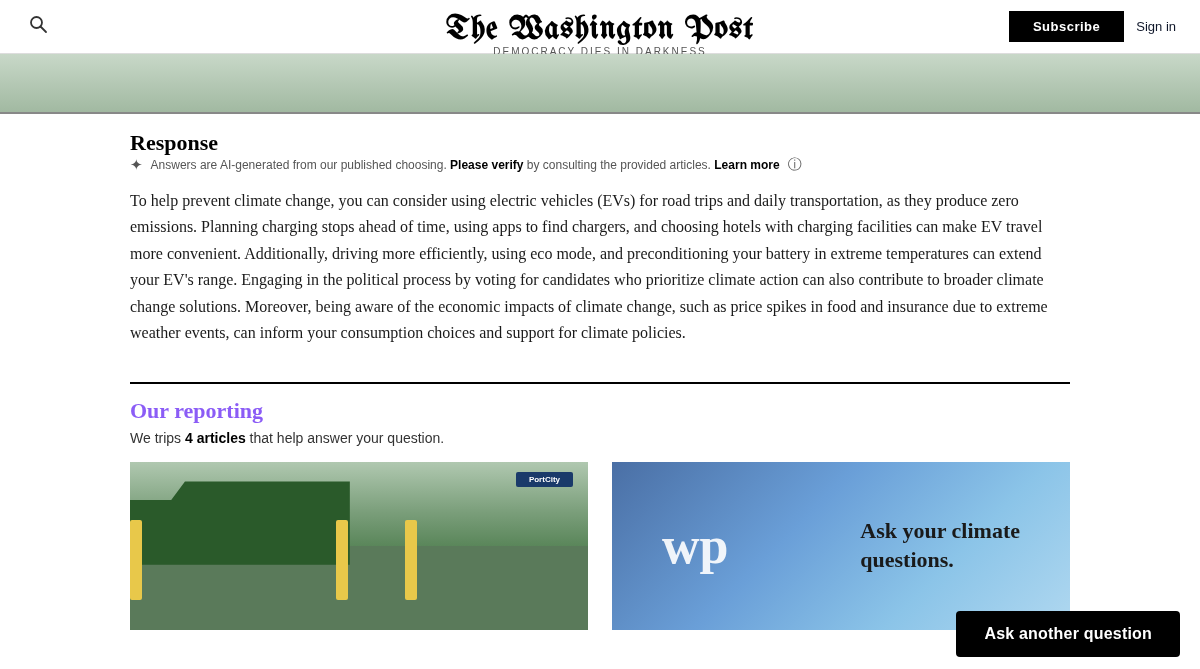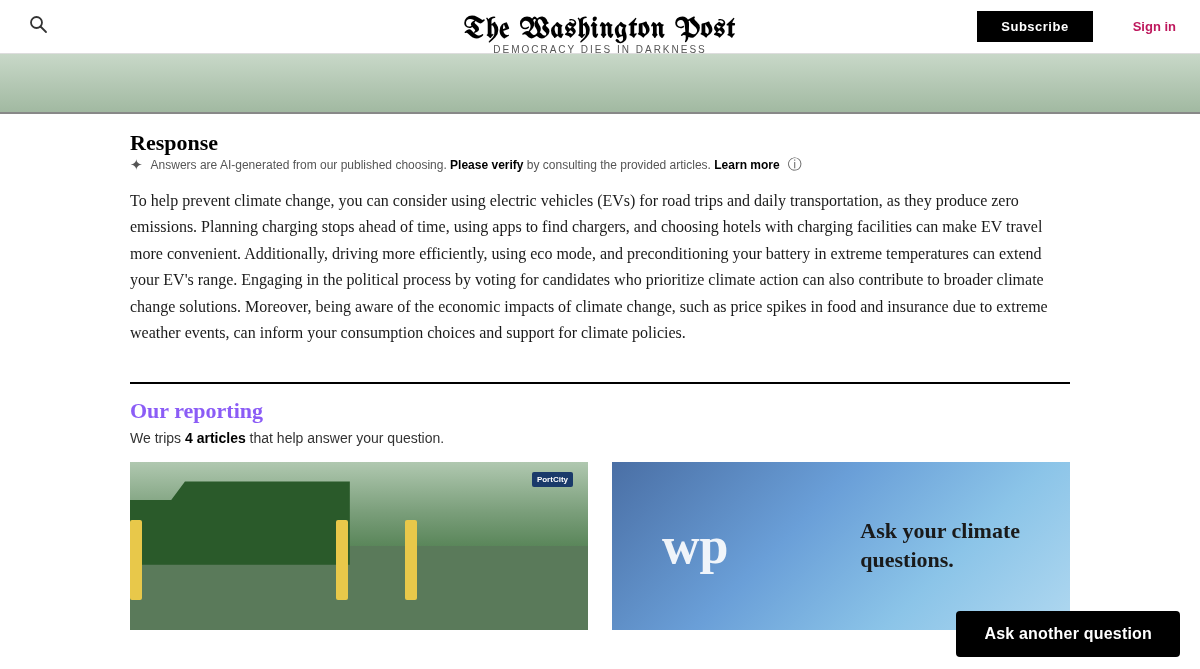--- a/index.html
+++ b/index.html
@@ -22,21 +22,21 @@
       position: relative;
     }
     .header-logo {
       position: absolute;
       left: 50%;
       transform: translateX(-50%);
       text-align: center;
     }
     .header-logo .title {
       font-family: 'Old English Text MT', 'UnifrakturMaguntia', 'Times New Roman', serif;
-      font-size: 28px;
+      font-size: 32px;
       font-weight: 900;
       letter-spacing: 1px;
       color: #000;
       white-space: nowrap;
       margin-top: 16px;
     }
     .header-logo .tagline {
       font-size: 10px;
       letter-spacing: 2px;
       color: #555;
@@ -67,25 +67,24 @@
       padding: 8px 24px;
       font-size: 13px;
       font-family: Arial, sans-serif;
       font-weight: 600;
       cursor: pointer;
       letter-spacing: 0.5px;
     }
     .signin-link {
       font-family: Arial, sans-serif;
       font-size: 13px;
-      color: #be185d;
+      color: #0f172a;
       text-decoration: none;
-      font-weight: 700;
-      cursor: pointer;
-      margin-left: 28px;
+      font-weight: 400;
+      cursor: pointer;
     }
 
     
     .main-content {
       max-width: 980px;
       margin: 0 auto;
       padding: 0 20px 20px;
     }
 
     
@@ -234,21 +233,21 @@
     
     .port-sign {
       position: absolute;
       top: 10px;
       right: 15px;
       background: #1a3a6a;
       color: #fff;
       font-size: 8px;
       font-family: Arial, sans-serif;
       font-weight: 700;
-      padding: 3px 5px;
+      padding: 3px 13px;
       border-radius: 2px;
     }
     
     .truck-silhouette {
       position: absolute;
       top: 10px;
       left: 0;
       width: 60%;
       height: 55%;
       background: #2a5a2a;

